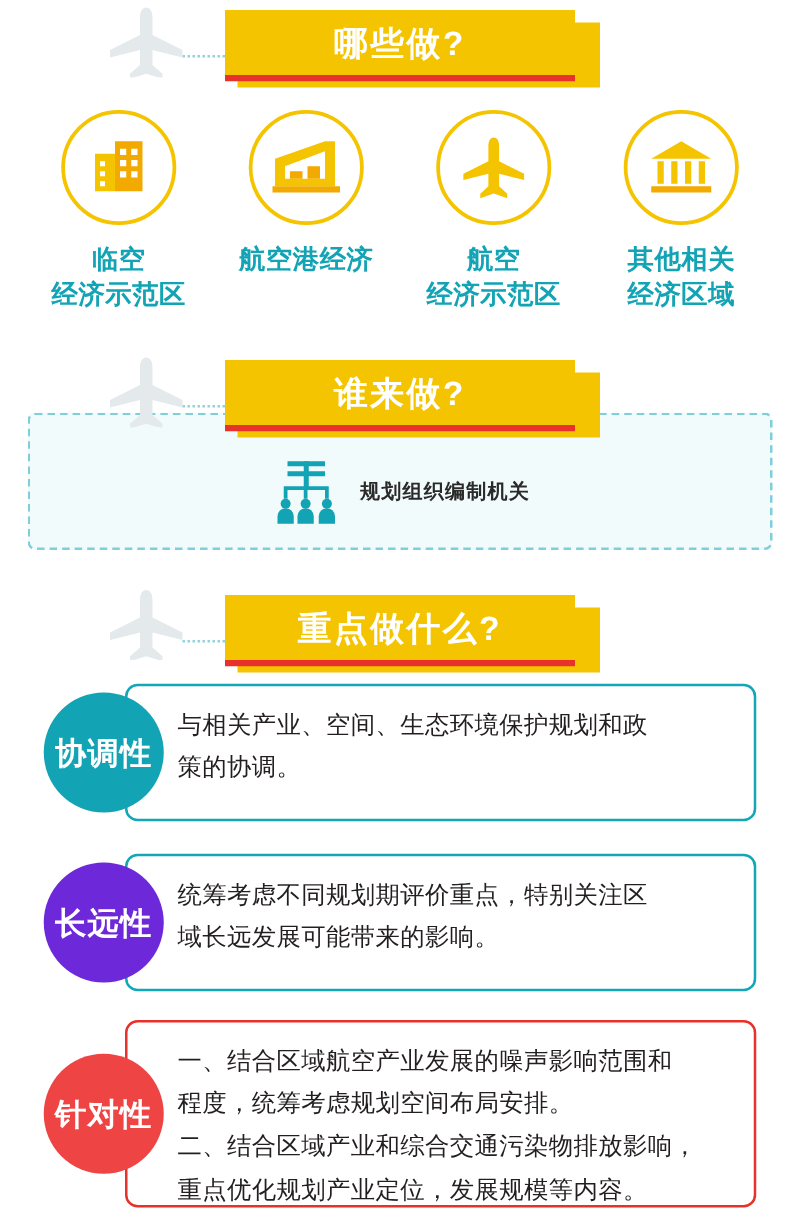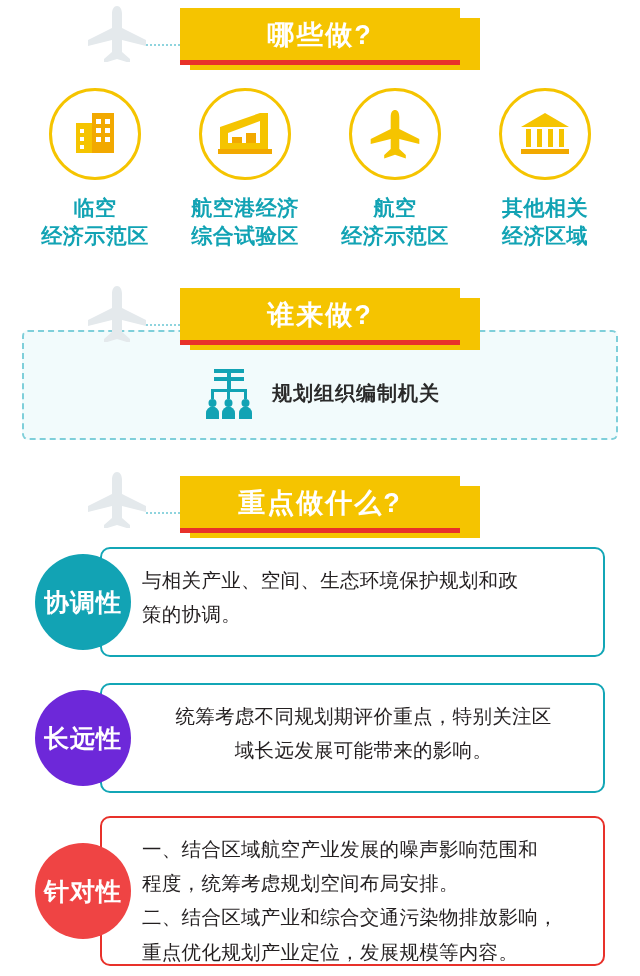--- a/index.html
+++ b/index.html
@@ -105,21 +105,21 @@
     left: 0; top: 365px;
     width: 640px;
     display: flex;
     align-items: center;
     justify-content: center;
     gap: 14px;
   }
   .org-icon svg { display:block; }
   .org-label {
     color: #2a2a2a;
-    font-size: 20px;
+    font-size: 16px;
     font-weight: bold;
     letter-spacing: 1px;
   }
 
   
   .point {
     position: absolute;
     left: 35px;
     width: 570px;
   }
@@ -208,21 +208,20 @@
         <svg width="58" height="54" viewBox="0 0 58 54">
           <path d="M4 20 L44 6 L52 6 L52 42 L4 42 Z" fill="#f5c400"></path>
           <path d="M12 26 L44 14 L44 36 L12 36 Z" fill="#ffffff"></path>
           <rect x="16" y="30" width="10" height="6" fill="#f2a900"></rect>
           <rect x="30" y="26" width="10" height="10" fill="#f2a900"></rect>
           <rect x="2" y="42" width="54" height="5" fill="#f2a900"></rect>
         </svg>
       </div>
       <div class="icon-label">
         <div>航空港经济</div>
-        <div>综合试验区</div>
       </div>
     </div>
 
     <div class="icon-card">
       <div class="icon-circle">
         <svg width="52" height="52" viewBox="0 0 52 52">
           <path d="M26 2c2.6 0 4.3 2.6 4.3 7v12l20 10v5l-20-5v10l6.5 6v3.5L26 46.8 15.2 50.5V47l6.5-6V31L1.7 36v-5l20-10V9c0-4.4 1.7-7 4.3-7z" fill="#f5c400"></path>
         </svg>
       </div>
       <div class="icon-label">
@@ -302,21 +301,21 @@
   <div class="point" style="top:547px; height:110px;">
     <div class="point-box" style="height:110px;">
       <div class="point-text">
         <p>与相关产业、空间、生态环境保护规划和政</p>
         <p>策的协调。</p>
       </div>
     </div>
     <div class="badge teal" style="top:55px;">协调性</div>
   </div>
 
-  <div class="point" style="top:683px; height:110px;text-align:center;">
+  <div class="point" style="top:683px; height:110px;">
     <div class="point-box" style="height:110px;">
       <div class="point-text">
         <p>统筹考虑不同规划期评价重点，特别关注区</p>
         <p>域长远发展可能带来的影响。</p>
       </div>
     </div>
     <div class="badge blue" style="top:55px;">长远性</div>
   </div>
 
   <div class="point" style="top:816px; height:150px;">

